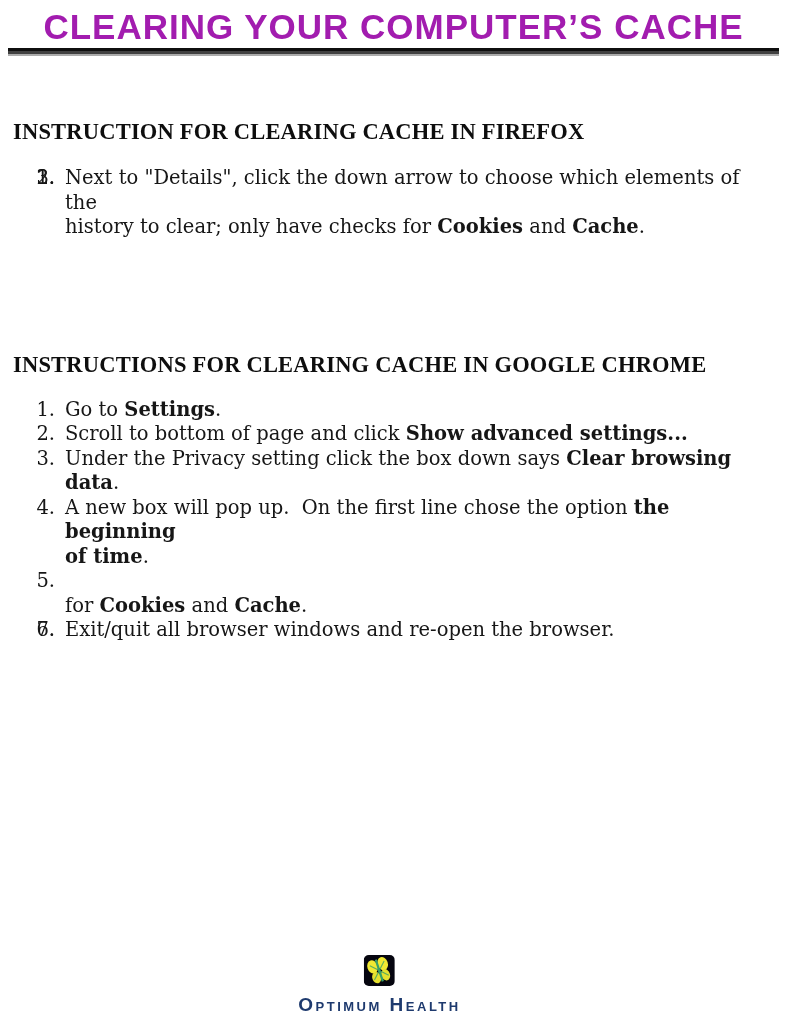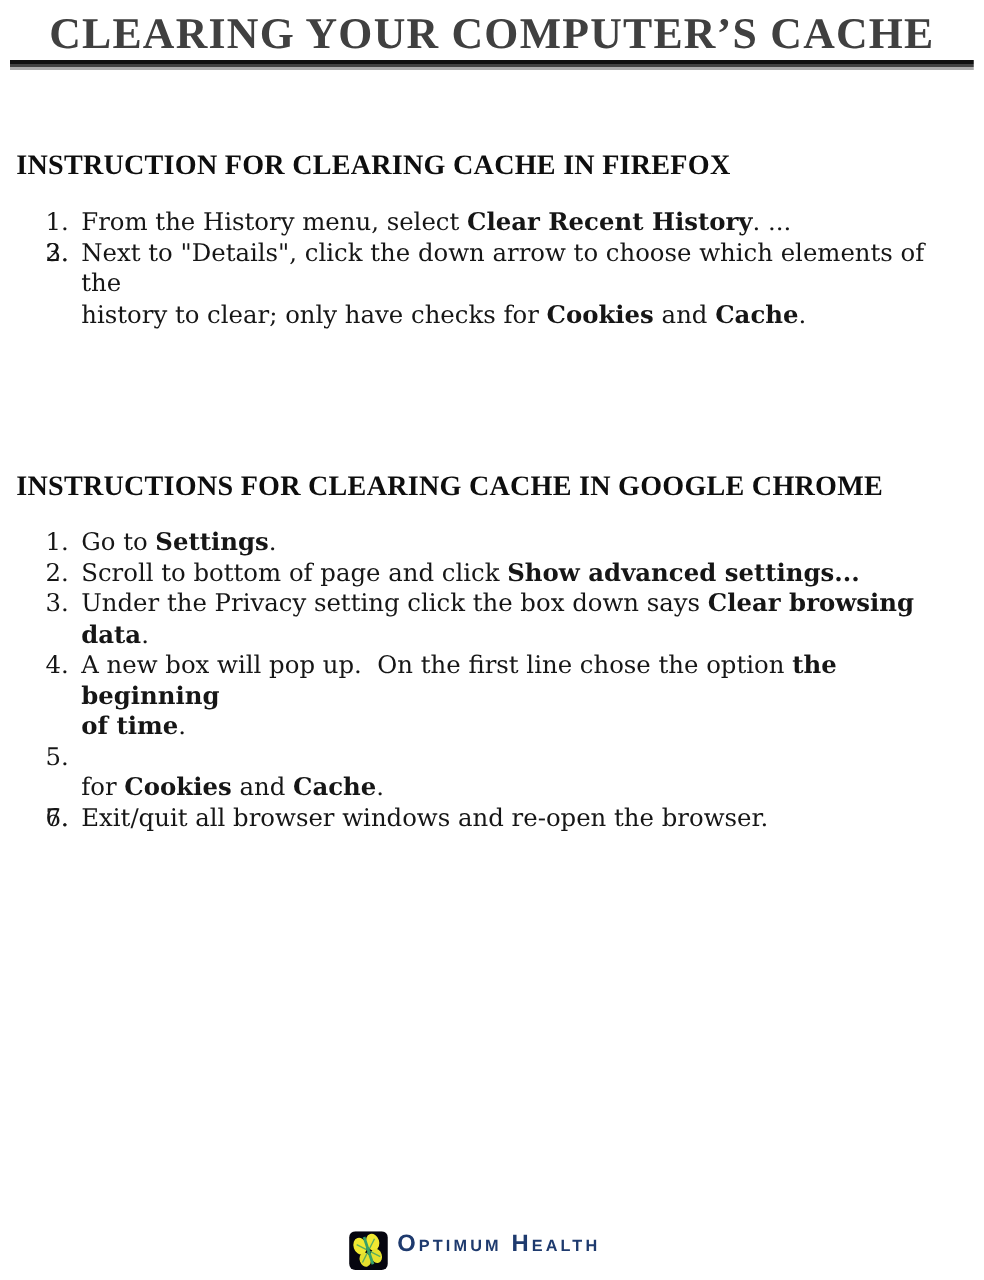--- a/index.html
+++ b/index.html
@@ -11,28 +11,28 @@
     position: relative;
     width: 787px;
     height: 1024px;
     background: #ffffff;
     overflow: hidden;
     font-family: "DejaVu Serif", serif;
     color: #161616;
   }
   
   .doc-title {
-    font-family: Liberation Serif, serif;
+    font-family: Liberation Sans, sans-serif;
     font-weight: bold;
     font-size: 35px;
     line-height: 41px;
     letter-spacing: 1px;
     text-align: center;
     margin: 6px 0 0 0;
-    color: #404040;
+    color: #a21caf;
     white-space: nowrap;
   }
   .title-rule {
     height: 8px;
     margin: 1px 8px 0 8px;
     background: linear-gradient(to bottom,
       #0f0f0f 0%, #0f0f0f 36%,
       #414141 36%, #414141 72%,
       #ababab 72%, #ababab 100%);
   }
@@ -74,21 +74,23 @@
   }
   .ilist b { font-weight: bold; }
   
   .footer {
     position: absolute;
     bottom: 8px;
     left: 50%;
     transform: translateX(-50%);
     margin-left: -14px;
     display: flex;
+    align-items: center;
     gap: 8px;
+    flex-direction: column;
   }
   .logo-box { display: block; width: 31px; height: 31px; }
   .logo-box svg { display: block; }
   .logo-text {
     font-family: "Liberation Sans", sans-serif;
     font-weight: bold;
     font-variant: small-caps;
     font-size: 19px;
     letter-spacing: 2.5px;
     color: #1e3a6e;
@@ -100,21 +102,21 @@
 <div class="page">
 
   <header>
     <h1 class="doc-title">CLEARING YOUR COMPUTER’S CACHE</h1>
     <div class="title-rule"></div>
   </header>
 
   <section class="sec sec-firefox">
     <h2 class="sec-heading">INSTRUCTION FOR CLEARING CACHE IN FIREFOX</h2>
     <ol class="ilist">
-        <li><span class="num">1.</span><span class="txt"><span>From the History menu, select </span><b>Clear Recent History</b><span>. ...</span></span></li>
+        <li><span class="num">1.</span></li>
         <li><span class="num">2.</span></li>
         <li><span class="num">3.</span><span class="txt"><span>Next to "Details", click the down arrow to choose which elements of the</span><br><span>history to clear; only have checks for </span><b>Cookies</b><span> and </span><b>Cache</b><span>.</span></span></li>
       </ol>
   </section>
 
   <section class="sec sec-chrome">
     <h2 class="sec-heading">INSTRUCTIONS FOR CLEARING CACHE IN GOOGLE CHROME</h2>
     <ol class="ilist">
         <li><span class="num">1.</span><span class="txt"><span>Go to </span><b>Settings</b><span>.</span></span></li>
         <li><span class="num">2.</span><span class="txt"><span>Scroll to bottom of page and click </span><b>Show advanced settings...</b></span></li>

